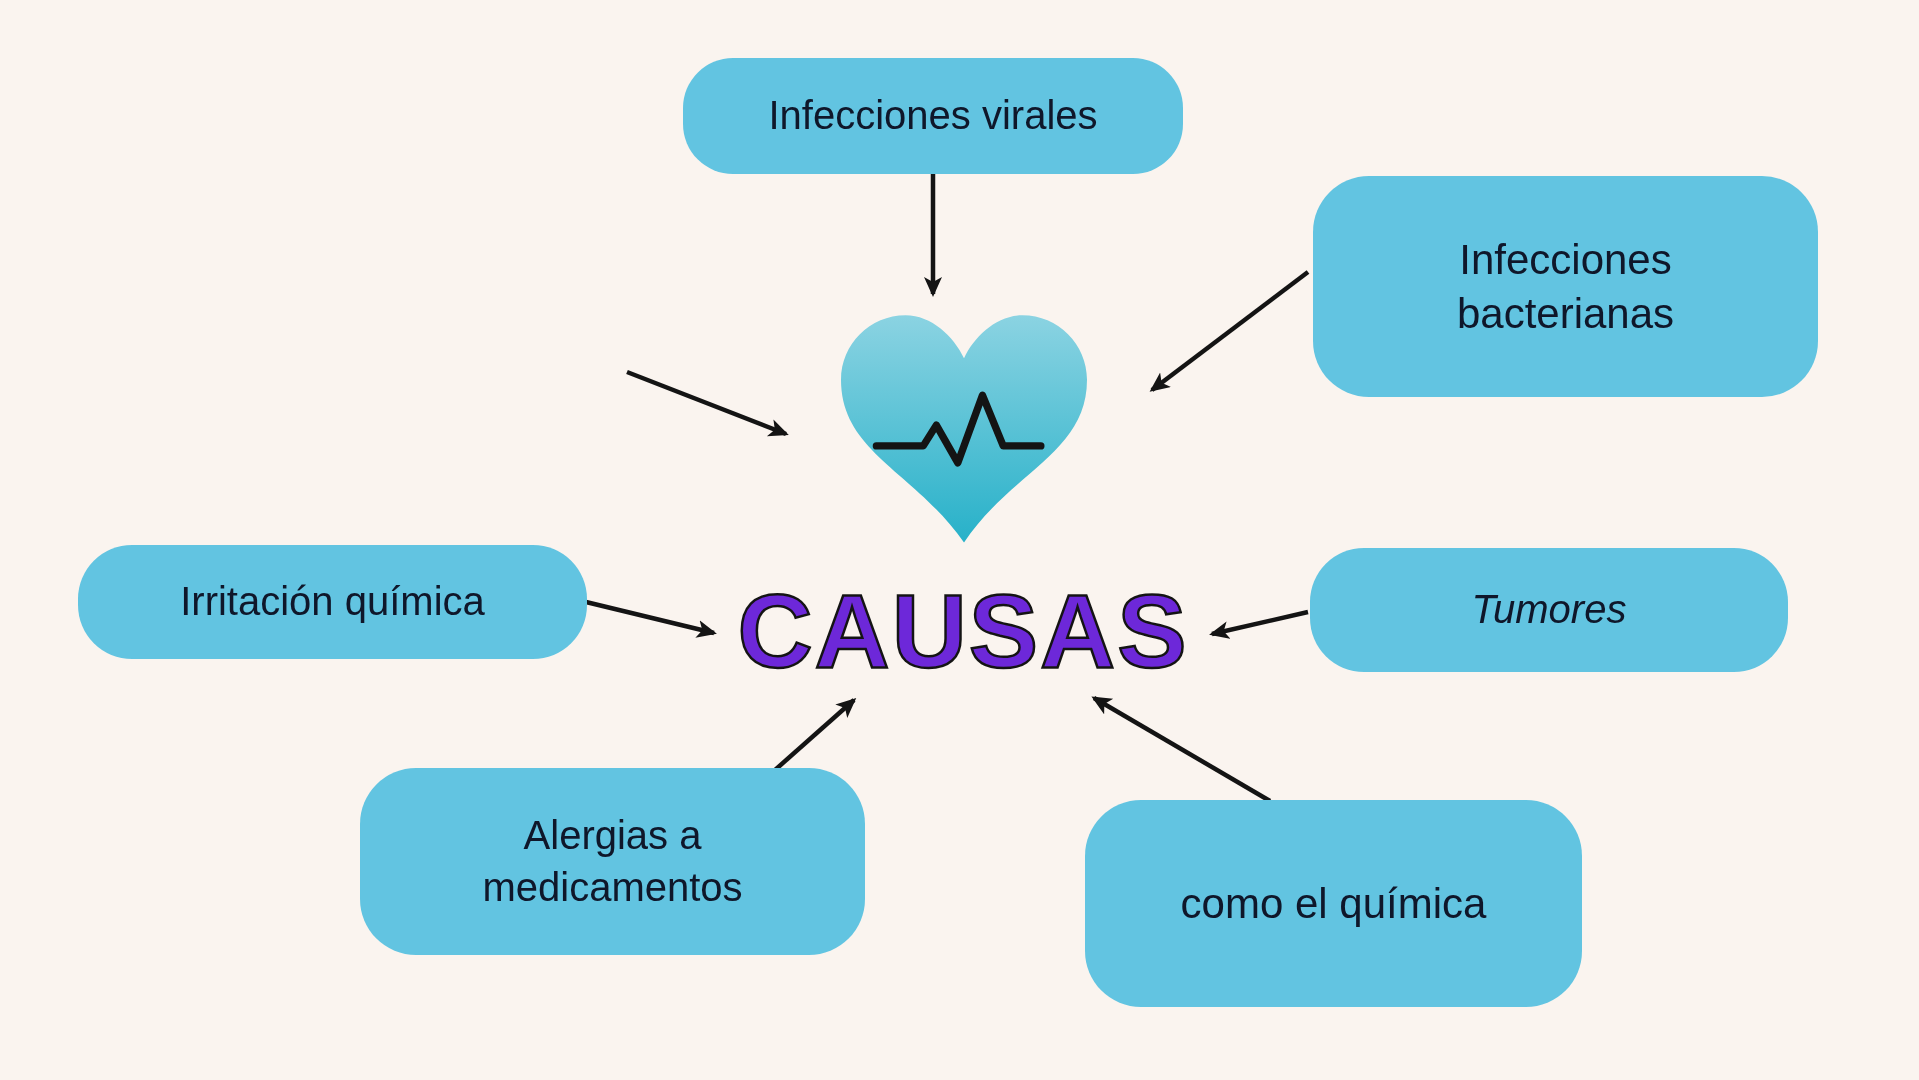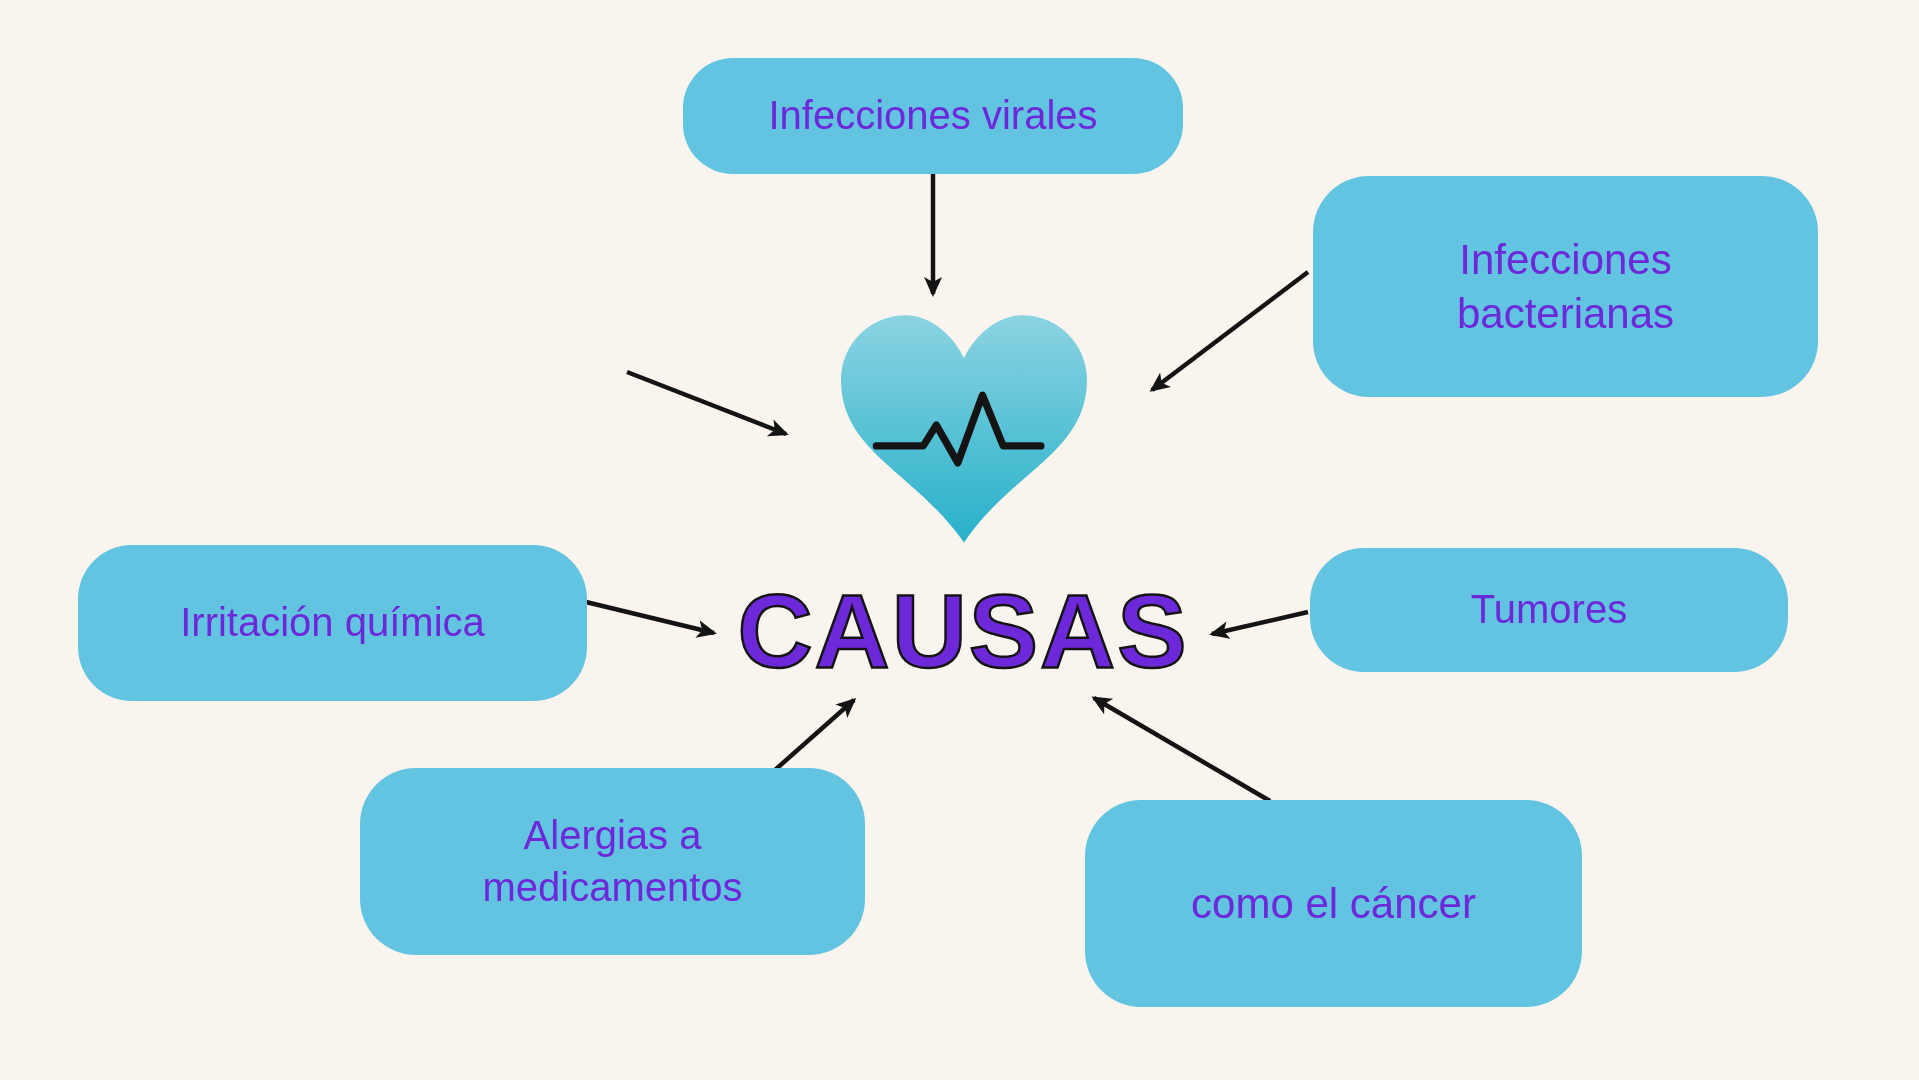--- a/index.html
+++ b/index.html
@@ -21,21 +21,21 @@
   #arrow-layer {
     position: absolute;
     left: 0; top: 0;
     width: 1919px;
     height: 1080px;
     pointer-events: none;
   }
   .bubble {
     position: absolute;
     background: #62c4e1;
-    color: #6d28d9;
+    color: #0f172a;
     display: flex;
     align-items: center;
     justify-content: center;
     text-align: center;
     line-height: 1.28;
     box-sizing: border-box;
     padding: 16px 20px;
   }
   .bubble span { display: block; }
   #heart-icon {
@@ -54,22 +54,22 @@
     font-size: 104px;
     font-weight: bold;
     letter-spacing: 2px;
     color: #6d28d9;
     -webkit-text-stroke: 2.5px #141414;
   }
   
   #node-virales      { left: 683px;  top: 58px;  width: 500px; height: 116px; border-radius: 50px; font-size: 40px; }
   #node-bacterianas  { left: 1313px; top: 176px; width: 505px; height: 221px; border-radius: 56px; font-size: 42px; }
   #node-hongos       { left: 114px;  top: 240px; width: 504px; height: 126px; border-radius: 54px; font-size: 40px; }
-  #node-irritacion   { left: 78px;   top: 545px; width: 509px; height: 156px; border-radius: 54px; font-size: 40px; }
-  #node-tumores      { left: 1310px; top: 548px; width: 478px; height: 124px; border-radius: 54px; font-size: 40px; }
+  #node-irritacion   { left: 78px;   top: 545px; width: 509px; height: 114px; border-radius: 54px; font-size: 40px; }
+  #node-tumores      { left: 1310px; top: 548px; width: 478px; height: 124px; border-radius: 54px; font-size: 40px; font-style: italic; }
   #node-alergias     { left: 360px;  top: 768px; width: 505px; height: 187px; border-radius: 56px; font-size: 40px; }
   #node-enfermedades { left: 1085px; top: 800px; width: 497px; height: 207px; border-radius: 56px; font-size: 42px; }
 </style>
 </head>
 <body>
 
 <div id="canvas">
 
   <svg id="arrow-layer" viewBox="0 0 1919 1080" xmlns="http://www.w3.org/2000/svg">
     <defs>
@@ -131,17 +131,17 @@
 
   <div class="bubble" id="node-alergias">
     <div>
       <span>Alergias a</span>
       <span>medicamentos</span>
     </div>
   </div>
 
   <div class="bubble" id="node-enfermedades">
     <div>
-      <span>como el cáncer</span>
+      <span>como el química</span>
     </div>
   </div>
 
 </div>
 
 </body></html>

